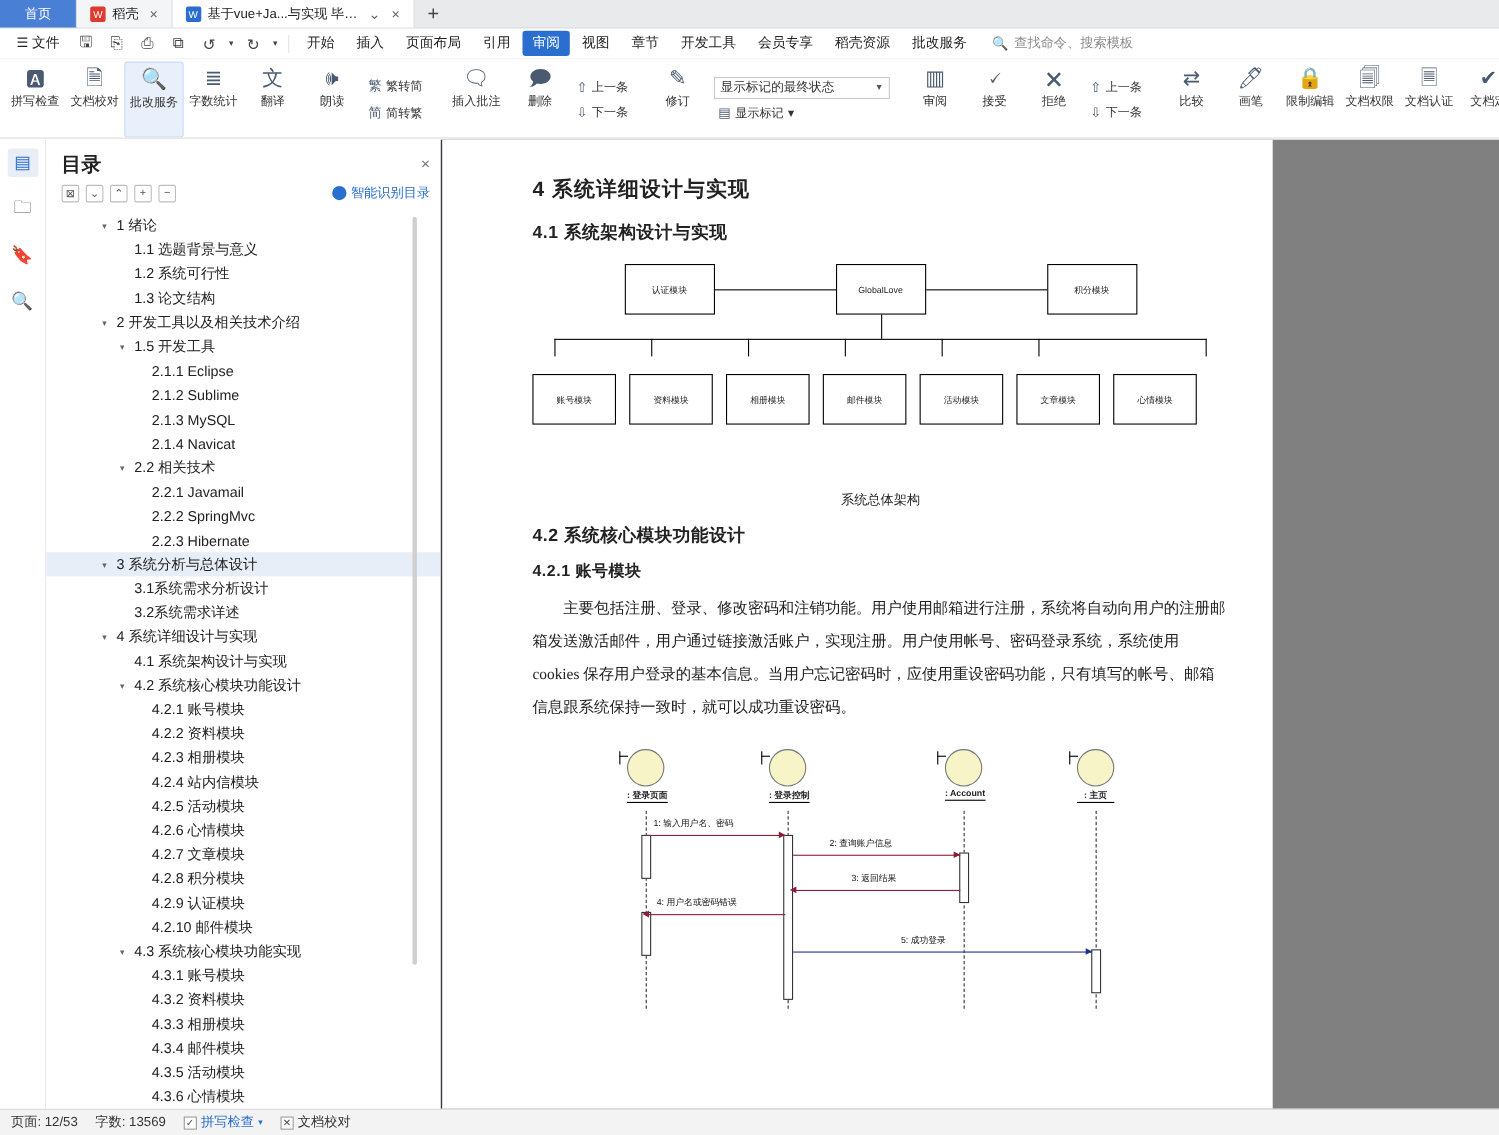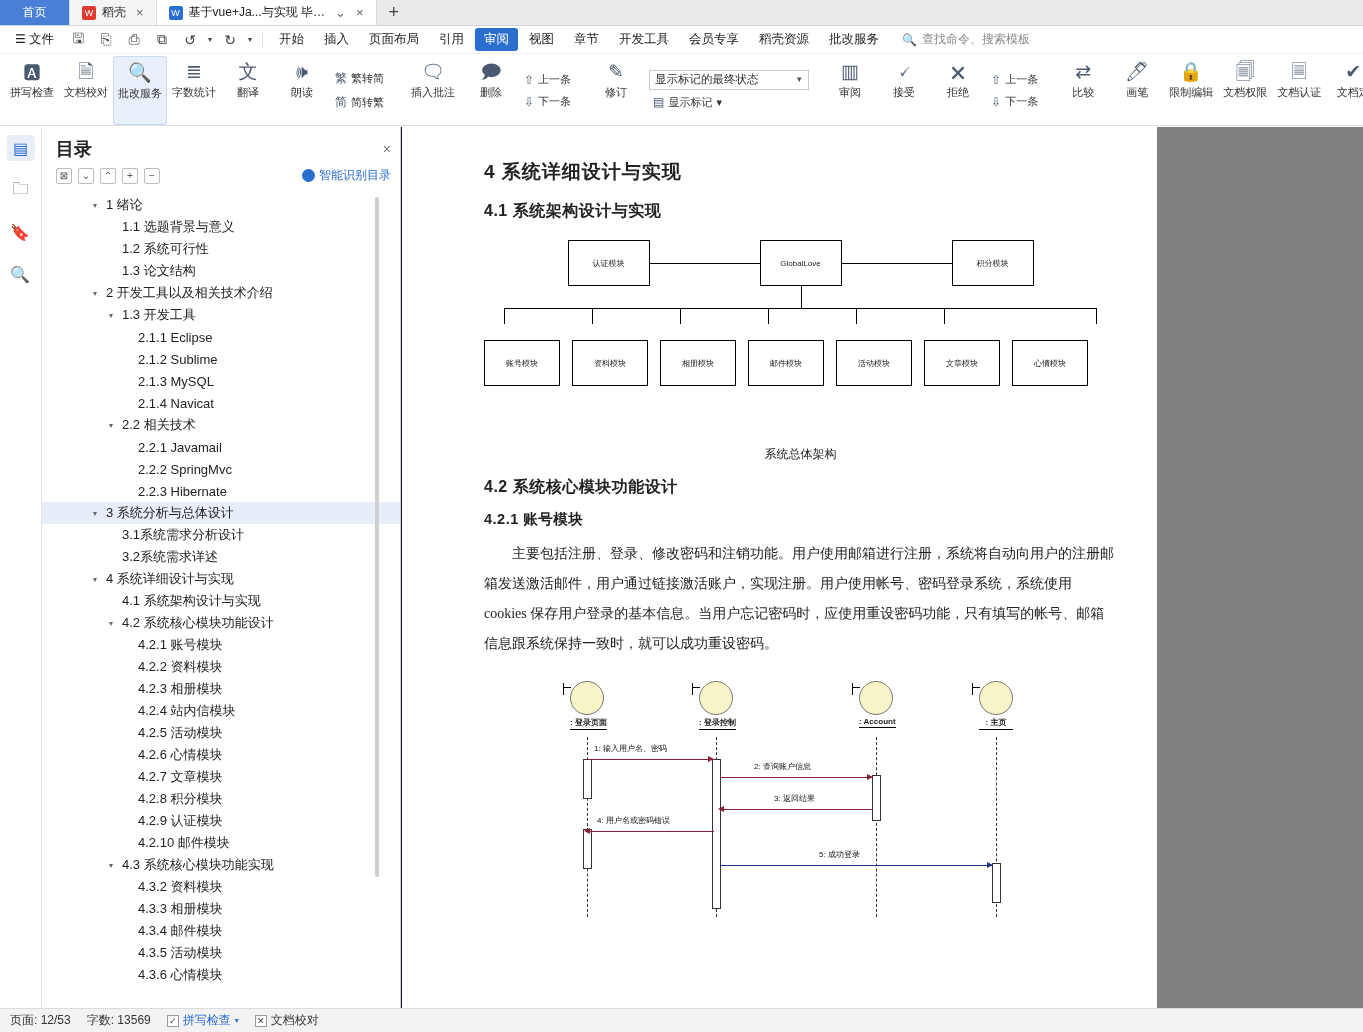--- a/index.html
+++ b/index.html
@@ -463,21 +463,21 @@
           <div class="node">
             <span class="arrow l1"></span>
             <span class="txt">1.3 论文结构</span>
           </div>
           <div class="node">
             <span class="arrow l0">▾</span>
             <span class="txt">2 开发工具以及相关技术介绍</span>
           </div>
           <div class="node">
             <span class="arrow l1">▾</span>
-            <span class="txt">1.3 开发工具</span>
+            <span class="txt">1.5 开发工具</span>
           </div>
           <div class="node">
             <span class="arrow l2"></span>
             <span class="txt">2.1.1 Eclipse</span>
           </div>
           <div class="node">
             <span class="arrow l2"></span>
             <span class="txt">2.1.2 Sublime</span>
           </div>
           <div class="node">
@@ -564,20 +564,24 @@
             <span class="arrow l2"></span>
             <span class="txt">4.2.9 认证模块</span>
           </div>
           <div class="node">
             <span class="arrow l2"></span>
             <span class="txt">4.2.10 邮件模块</span>
           </div>
           <div class="node">
             <span class="arrow l1">▾</span>
             <span class="txt">4.3 系统核心模块功能实现</span>
+          </div>
+          <div class="node">
+            <span class="arrow l2"></span>
+            <span class="txt">4.3.1 账号模块</span>
           </div>
           <div class="node">
             <span class="arrow l2"></span>
             <span class="txt">4.3.2 资料模块</span>
           </div>
           <div class="node">
             <span class="arrow l2"></span>
             <span class="txt">4.3.3 相册模块</span>
           </div>
           <div class="node">

